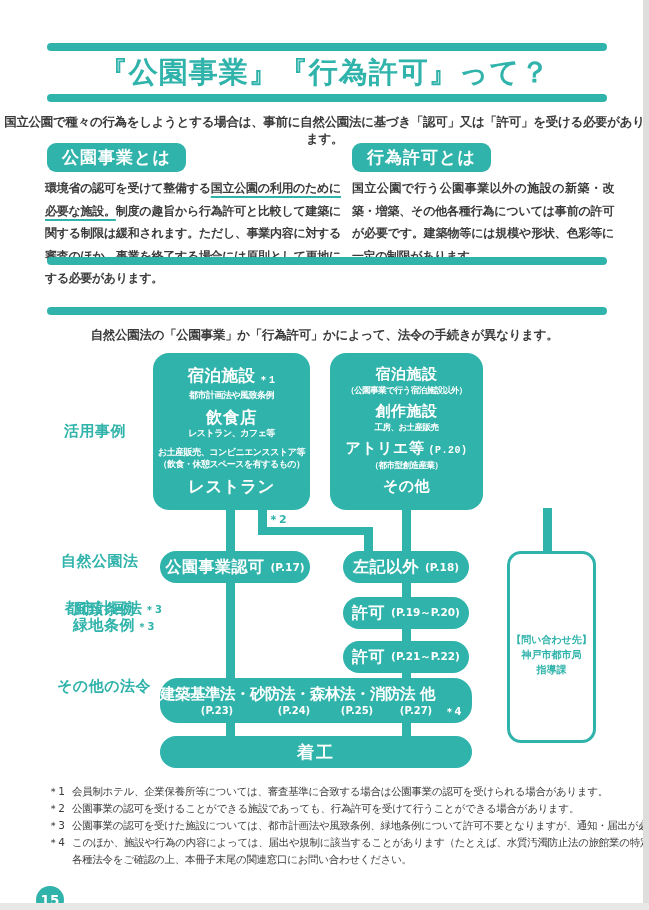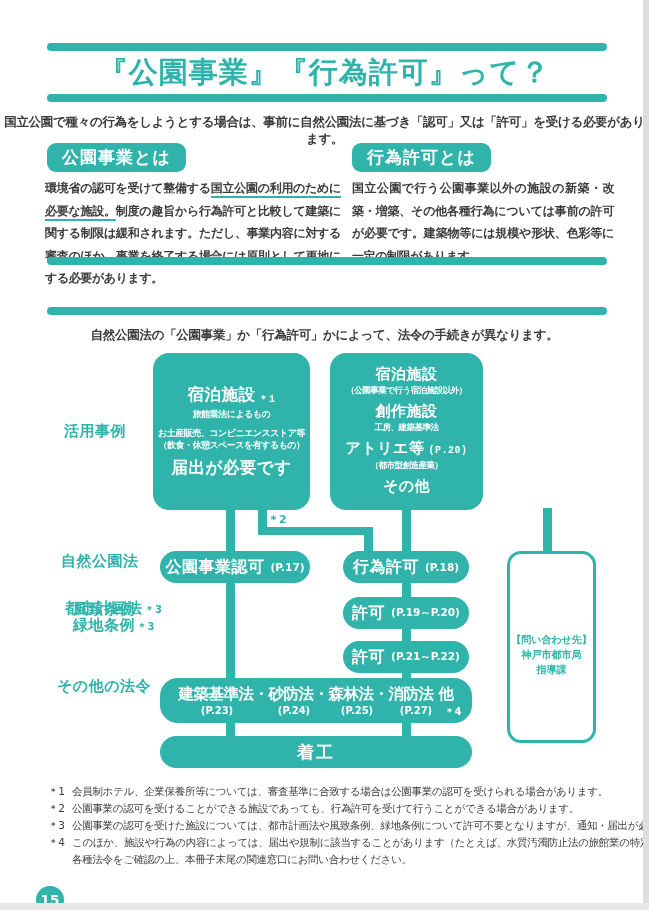--- a/index.html
+++ b/index.html
@@ -74,21 +74,21 @@
 
   .step{
     position:absolute;height:32px;background:var(--teal);color:#fff;border-radius:16px;z-index:2;
     display:flex;align-items:center;justify-content:center;gap:6px;
   }
   .step .step-label{font-size:16px;font-weight:800;letter-spacing:0.5px;}
   .step .step-ref{font-size:10.5px;font-weight:800;}
 
   .laws{
     position:absolute;left:160px;top:678px;width:312px;height:45px;background:var(--teal);
-    color:#fff;border-radius:18px;z-index:2;text-align:center;
+    color:#fff;border-radius:18px;z-index:2;
   }
   .laws .laws-line{font-size:15.5px;font-weight:800;letter-spacing:-0.5px;margin-top:6px;}
   .laws .laws-refs{position:relative;height:14px;font-size:10px;font-weight:800;}
   .laws .laws-refs span{position:absolute;transform:translateX(-50%);white-space:nowrap;}
 
   .start-box{
     position:absolute;left:160px;top:736px;width:312px;height:32px;background:var(--teal);
     color:#fff;border-radius:16px;z-index:2;display:flex;align-items:center;justify-content:center;
     font-size:17px;font-weight:800;letter-spacing:2px;
   }
@@ -159,56 +159,60 @@
   <div class="vline" style="left:402px;top:508px;width:9px;height:234px"></div>
   <div class="vline" style="left:258px;top:508px;width:9px;height:27px"></div>
   <div class="hline" style="left:258px;top:527px;width:115px;height:8px"></div>
   <div class="vline" style="left:364px;top:527px;width:9px;height:28px"></div>
   <div class="vline" style="left:543px;top:508px;width:9px;height:46px"></div>
   <div class="branch-mark">＊2</div>
 
   <div class="tbox usage-box" style="left:153px;top:353px;width:157px;height:157px">
     <div class="grp">
       <div class="bt"><span>宿泊施設</span><span class="note">＊1</span></div>
-      <div class="bs">旅館業法によるもの</div>
+      <div class="bs">都市計画法や風致条例</div>
+    </div>
+    <div class="grp">
+      <div class="bt">飲食店</div>
+      <div class="bs">レストラン、カフェ等</div>
     </div>
     <div class="grp">
       <div class="bs">お土産販売、コンビニエンスストア等</div>
       <div class="bs">（飲食・休憩スペースを有するもの）</div>
     </div>
     <div class="grp">
-      <div class="bt">届出が必要です</div>
+      <div class="bt">レストラン</div>
     </div>
   </div>
 
   <div class="tbox usage-box mid" style="left:330px;top:353px;width:153px;height:157px">
     <div class="grp">
       <div class="bt">宿泊施設</div>
       <div class="bs">（公園事業で行う宿泊施設以外）</div>
     </div>
     <div class="grp">
       <div class="bt">創作施設</div>
-      <div class="bs">工房、建築基準法</div>
+      <div class="bs">工房、お土産販売</div>
     </div>
     <div class="grp">
       <div class="bt"><span>アトリエ等</span><span class="ref">(P.20)</span></div>
       <div class="bs">（都市型創造産業）</div>
     </div>
     <div class="grp">
       <div class="bt">その他</div>
     </div>
   </div>
 
 
   <div class="step" style="left:160px;top:551px;width:150px">
     <span class="step-label">公園事業認可</span>
     <span class="step-ref">(P.17)</span>
   </div>
   <div class="step" style="left:343px;top:551px;width:126px">
-    <span class="step-label">行為許可</span>
+    <span class="step-label">左記以外</span>
     <span class="step-ref">(P.18)</span>
   </div>
   <div class="step" style="left:343px;top:597px;width:126px">
     <span class="step-label">許可</span>
     <span class="step-ref">(P.19～P.20)</span>
   </div>
   <div class="step" style="left:343px;top:641px;width:126px">
     <span class="step-label">許可</span>
     <span class="step-ref">(P.21～P.22)</span>
   </div>

